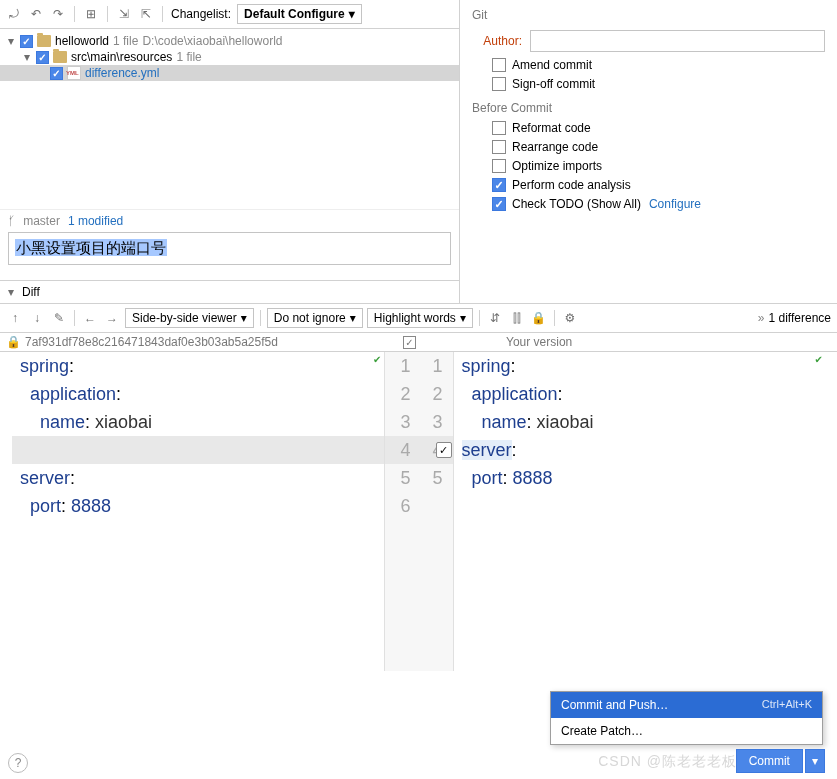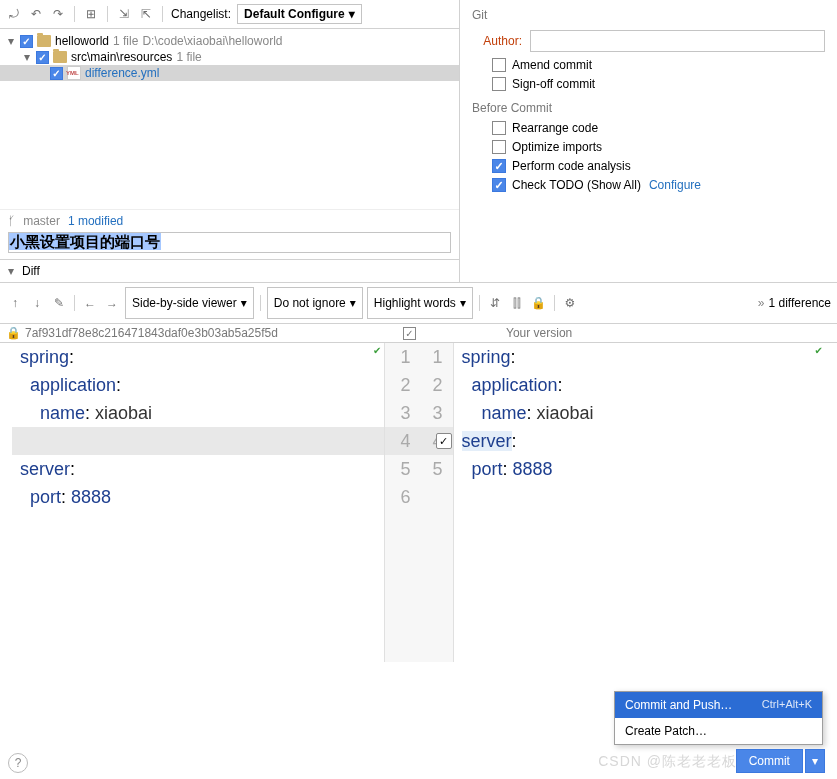--- a/index.html
+++ b/index.html
@@ -20,55 +20,55 @@
 .cb.checked { background: #4a86e8; border-color: #3b78de; }
 .folder { width: 14px; height: 12px; background: #d4b46a; border-radius: 1px; position: relative; }
 .folder::before { content: ""; position: absolute; top: -2px; left: 0; width: 6px; height: 2px; background: #d4b46a; border-radius: 1px 1px 0 0; }
 .fileicon { width: 14px; height: 14px; background: #fff; border: 1px solid #ccc; position: relative; }
 .fileicon::after { content: "YML"; position: absolute; left: -2px; top: 3px; font-size: 6px; color: #c14d4d; font-weight: bold; }
 .gray { color: #888; }
 .link { color: #2470bf; }
 .branch-row { display: flex; align-items: center; gap: 8px; padding: 4px 8px; border-top: 1px solid #eee; }
 .section-header { padding: 6px 8px; color: #000; border-top: 1px solid #d1d1d1; display: flex; align-items: center; position: relative; }
 .clockicon { position: absolute; right: 8px; color: #888; }
-.msgbox { margin: 0 8px 6px; border: 1px solid #c4c4c4; padding: 0; font-weight: bold; }
+.msgbox { margin: 0 8px 15px; border: 1px solid #c4c4c4; padding: 6px; }
 .msgbox span { background: #a6c8ff; font-size: 15px; padding: 0 1px; }
 .diff-header { display: flex; align-items: center; gap: 6px; padding: 4px 6px; border-top: 1px solid #d1d1d1; }
 .git-label { color: #787878; font-size: 12px; margin-bottom: 8px; }
 .form-row { display: flex; align-items: center; gap: 8px; margin: 6px 0; }
 .form-row .lbl { width: 50px; text-align: right; color: #c2410c; }
 .form-row input[type=text] { flex: 1; border: 1px solid #c4c4c4; padding: 2px 4px; height: 22px; }
 .chkrow { display: flex; align-items: center; gap: 6px; margin: 5px 0 5px 20px; }
 .chkrow .cb2 { width: 14px; height: 14px; border: 1px solid #888; background: #fff; display: flex; align-items: center; justify-content: center; }
 .chkrow .cb2.checked { background: #4a86e8; border-color: #3b78de; }
 .chkrow .cb2.checked::after { content: "✓"; color: #fff; font-size: 11px; font-weight: bold; }
 .subhdr { color: #787878; margin: 10px 0 6px; }
 .diff-toolbar { display: flex; align-items: center; gap: 4px; padding: 4px 6px; border-top: 1px solid #d1d1d1; border-bottom: 1px solid #d1d1d1; }
 .diff-toolbar .icon { width: 18px; height: 18px; display: flex; align-items: center; justify-content: center; color: #6e6e6e; cursor: pointer; }
-.dd { background: #fff; border: 1px solid #c4c4c4; padding: 8px 6px; display: flex; align-items: center; gap: 4px; font-size: 12px; }
+.dd { background: #fff; border: 1px solid #c4c4c4; padding: 2px 6px; display: flex; align-items: center; gap: 4px; font-size: 12px; }
 .diff-info { display: flex; align-items: center; padding: 2px 6px; color: #787878; font-size: 12px; }
 .diff-info .hash { flex: 0 0 410px; display: flex; align-items: center; gap: 4px; }
 .diff-pane { display: flex; height: 320px; font-family: "Consolas", "Menlo", monospace; font-size: 18px; border-top: 1px solid #d1d1d1; position: relative; }
 .gutter-strip { width: 12px; background: #fff; }
 .code-col { flex: 1; position: relative; }
 .gutters { width: 70px; background: #f7f7f7; border-left: 1px solid #e0e0e0; border-right: 1px solid #e0e0e0; }
 .gutter-row { display: flex; height: 28px; }
 .gnum { width: 32px; text-align: right; padding-right: 6px; color: #aaa; line-height: 28px; }
 .line { height: 28px; line-height: 28px; padding-left: 8px; white-space: pre; }
 .kw { color: #1e3f8f; }
 .val { color: #1e3f8f; }
 .str { color: #333; }
 .hl-del { background: #e8e8e8; }
 .hl-ins { background: #e4eef9; }
 .green-tick { position: absolute; top: 2px; right: 2px; color: #3c9f3c; font-size: 10px; }
 .chkglyph { position: absolute; left: 440px; top: 116px; width: 16px; height: 16px; border: 1px solid #888; border-radius: 2px; display: flex; align-items: center; justify-content: center; font-size: 11px; background: #fff; }
 .btnrow { position: absolute; bottom: 6px; right: 12px; display: flex; align-items: center; gap: 2px; }
 .btn { background: #4a86e8; color: #fff; padding: 4px 12px; border: 1px solid #3b78de; font-size: 12px; cursor: pointer; }
 .btn.arrow { padding: 4px 6px; }
-.menu { position: absolute; right: 14px; bottom: 34px; background: #fff; border: 1px solid #9e9e9e; box-shadow: 2px 2px 6px rgba(0,0,0,0.2); width: 209px; }
+.menu { position: absolute; right: 14px; bottom: 34px; background: #fff; border: 1px solid #9e9e9e; box-shadow: 2px 2px 6px rgba(0,0,0,0.2); width: 273px; }
 .menu-item { padding: 6px 10px; font-size: 12px; display: flex; justify-content: space-between; }
 .menu-item.active { background: #2b6cd4; color: #fff; }
 .menu-item .sc { color: #ccc; font-size: 11px; }
 .menu-item.active .sc { color: #dce6f7; }
 .help { position: absolute; bottom: 6px; left: 8px; width: 20px; height: 20px; border: 1px solid #bbb; border-radius: 10px; display: flex; align-items: center; justify-content: center; color: #888; }
 .watermark { position: absolute; bottom: 8px; right: 100px; color: #d7d7d7; font-size: 14px; pointer-events: none; letter-spacing: 1px; margin-left: 12px; }
 .spacer { flex: 1; }
 </style>
 </head>
 <body>
@@ -136,20 +136,24 @@
         <span class="cb2"></span>
         <span>Amend commit</span>
       </div>
     <div class="chkrow">
         <span class="cb2"></span>
         <span>Sign-off commit</span>
       </div>
     <div class="subhdr">Before Commit</div>
     <div class="chkrow">
         <span class="cb2"></span>
+        <span>Reformat code</span>
+      </div>
+    <div class="chkrow">
+        <span class="cb2"></span>
         <span>Rearrange code</span>
       </div>
     <div class="chkrow">
         <span class="cb2"></span>
         <span>Optimize imports</span>
       </div>
     <div class="chkrow">
         <span class="cb2 checked"></span>
         <span>Perform code analysis</span>
       </div>

